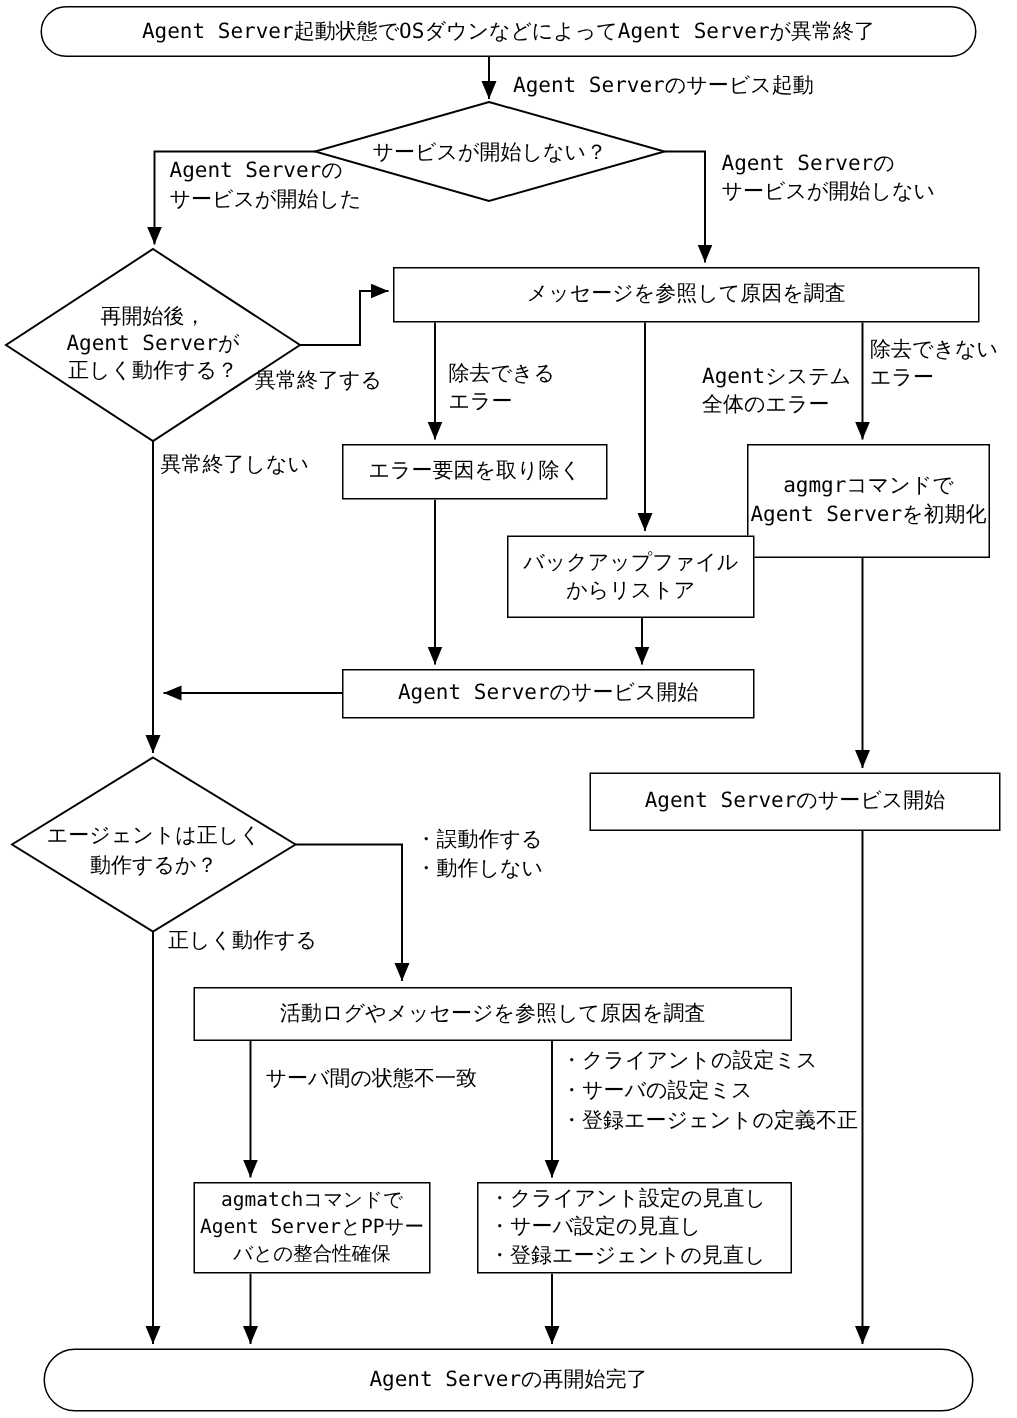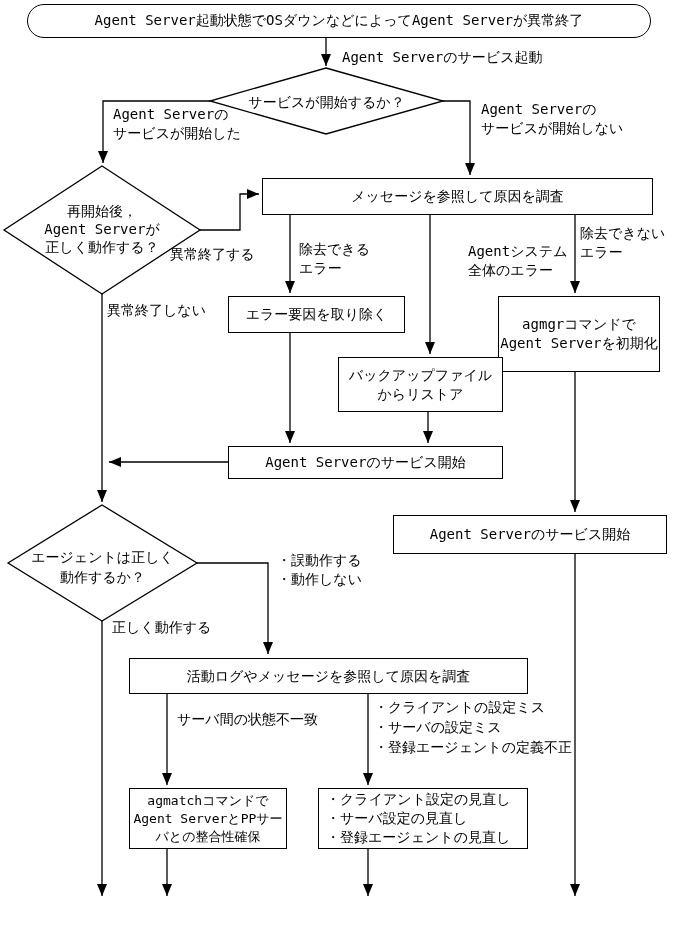--- a/index.html
+++ b/index.html
@@ -51,23 +51,26 @@
     <polyline points="167,849 167,896" marker-end="url(#ah)"></polyline>
     <polyline points="368,849 368,896" marker-end="url(#ah)"></polyline>
     <polygon points="326,68 443,101 326,134 210,101"></polygon>
     <polygon points="102,166 200,230 102,294 4,230"></polygon>
     <polygon points="102,505 197,563 102,621 8,563"></polygon>
   </svg>
 
   <div class="terminator" style="left:27px;top:4px;width:624px;height:34px;border-radius:17px;">
     <span>Agent Server起動状態でOSダウンなどによってAgent Serverが異常終了</span>
   </div>
+  <div class="terminator" style="left:29px;top:899px;width:620px;height:42px;border-radius:21px;">
+    <span>Agent Serverの再開始完了</span>
+  </div>
 
   <div class="dtext" style="left:210px;top:93px;width:233px;">
-    <div>サービスが開始するか？</div>
+    <div>サービスが開始しない？</div>
   </div>
   <div class="dtext" style="left:4px;top:202px;width:196px;">
     <div>再開始後，</div>
     <div>Agent Serverが</div>
     <div>正しく動作する？</div>
   </div>
   <div class="dtext" style="left:8px;top:547px;width:189px;line-height:20px;">
     <div>エージェントは正しく</div>
     <div>動作するか？</div>
   </div>

